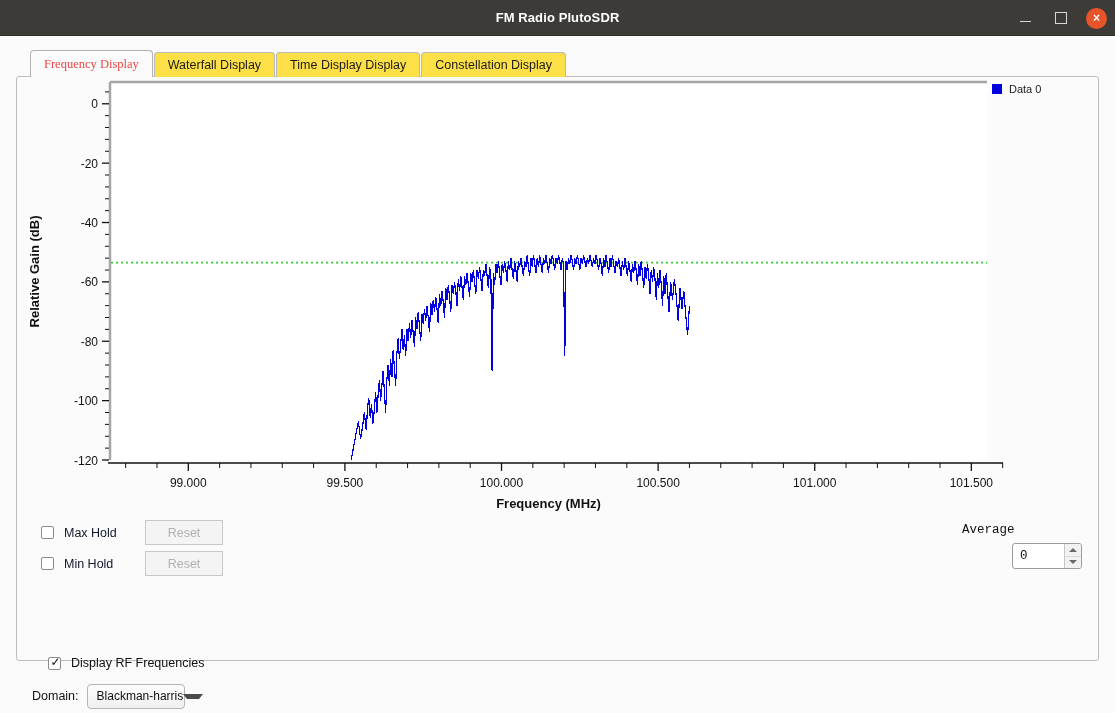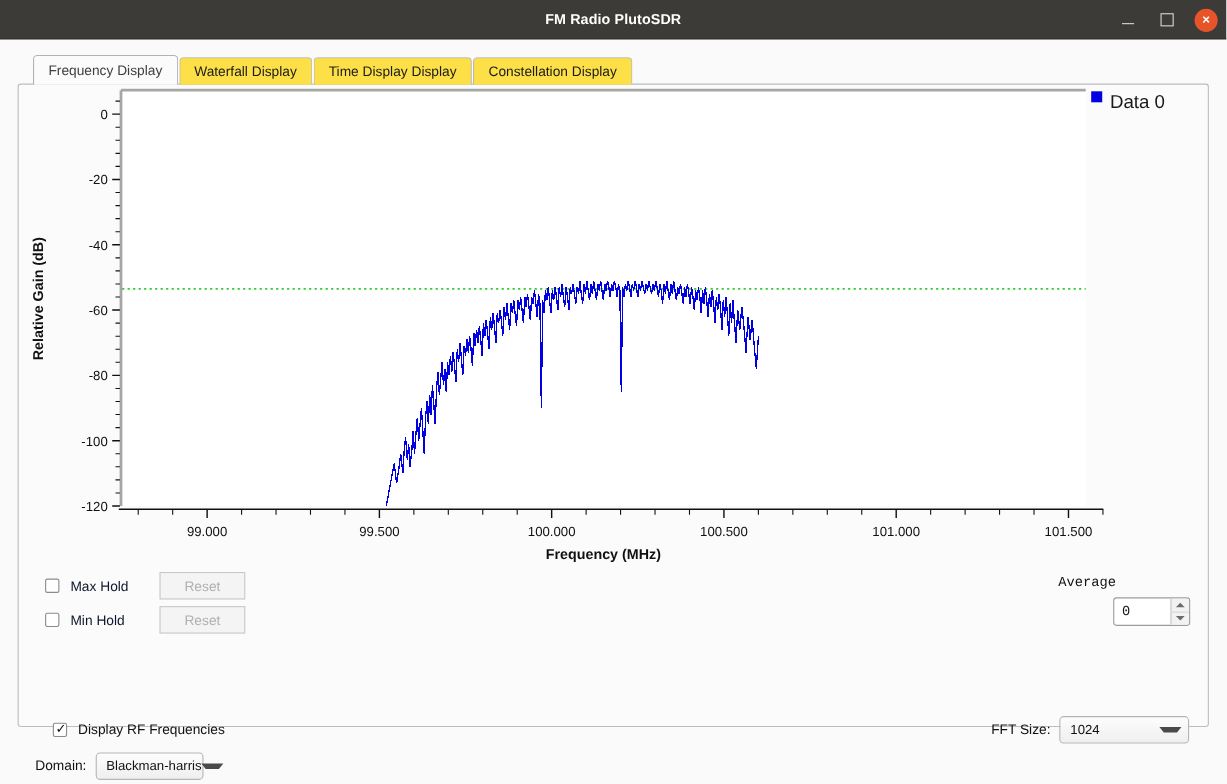--- a/index.html
+++ b/index.html
@@ -51,44 +51,45 @@
     height:25px; padding:0 13px;
     display:flex; align-items:center;
     font-size:12.5px; color:#1b1b1b;
     background:#fde047;
     border:1px solid #b9b9b9; border-bottom:none;
     border-radius:4px 4px 0 0;
     margin-right:1px;
     cursor:default;
   }
   .tab.active{
-    background:#fbfbfb; height:27px; color:#404040;
+    background:#fbfbfb; height:27px; color:#ef4444;
     border-color:#b2b2b2;
+    font-family:Liberation Serif, serif;
   }
 
   #tab-panel{
     position:relative;
     margin-top:-1px;
     margin-left:0px;
     height:585px;
     background:#fbfbfb;
     border:1px solid #bdbdbd;
     border-radius:3px;
   }
 
   
   #plot-wrap{
     position:absolute; left:0; top:0; width:1081px; height:440px;
   }
   #plot-svg{ display:block; }
 
   #legend{
     position:absolute; left:975px; top:6px;
-    display:flex; align-items:flex-start; gap:7px;
-    font-size:17px; color:#1a1a1a;
+    display:flex; align-items:center; gap:7px;
+    font-size:11px; color:#1a1a1a;
   }
   #legend-swatch{ width:10px; height:10px; background:#0000e0; display:block; }
 
   
   #hold-area{
     position:absolute; left:24px; top:440px; width:300px;
   }
   .hold-row{ display:flex; align-items:center; height:31px; }
   .cbx{
     width:13px; height:13px; border:1px solid #8b8b8b; background:#fff;
@@ -319,22 +320,15 @@
       </div>
       <div id="win-row">
         <span id="win-label">Domain:</span>
         <span class="combo" id="window-combo">
           <span class="cval">Blackman-harris</span>
           <span class="carr"></span>
         </span>
       </div>
     </div>
 
-    <div id="bl-right">
-      <span id="fft-label">FFT Size:</span>
-      <span class="combo" id="fft-combo">
-        <span class="cval">1024</span>
-        <span class="carr"></span>
-      </span>
-    </div>
   </div>
 
 </div>
 
 </body></html>

